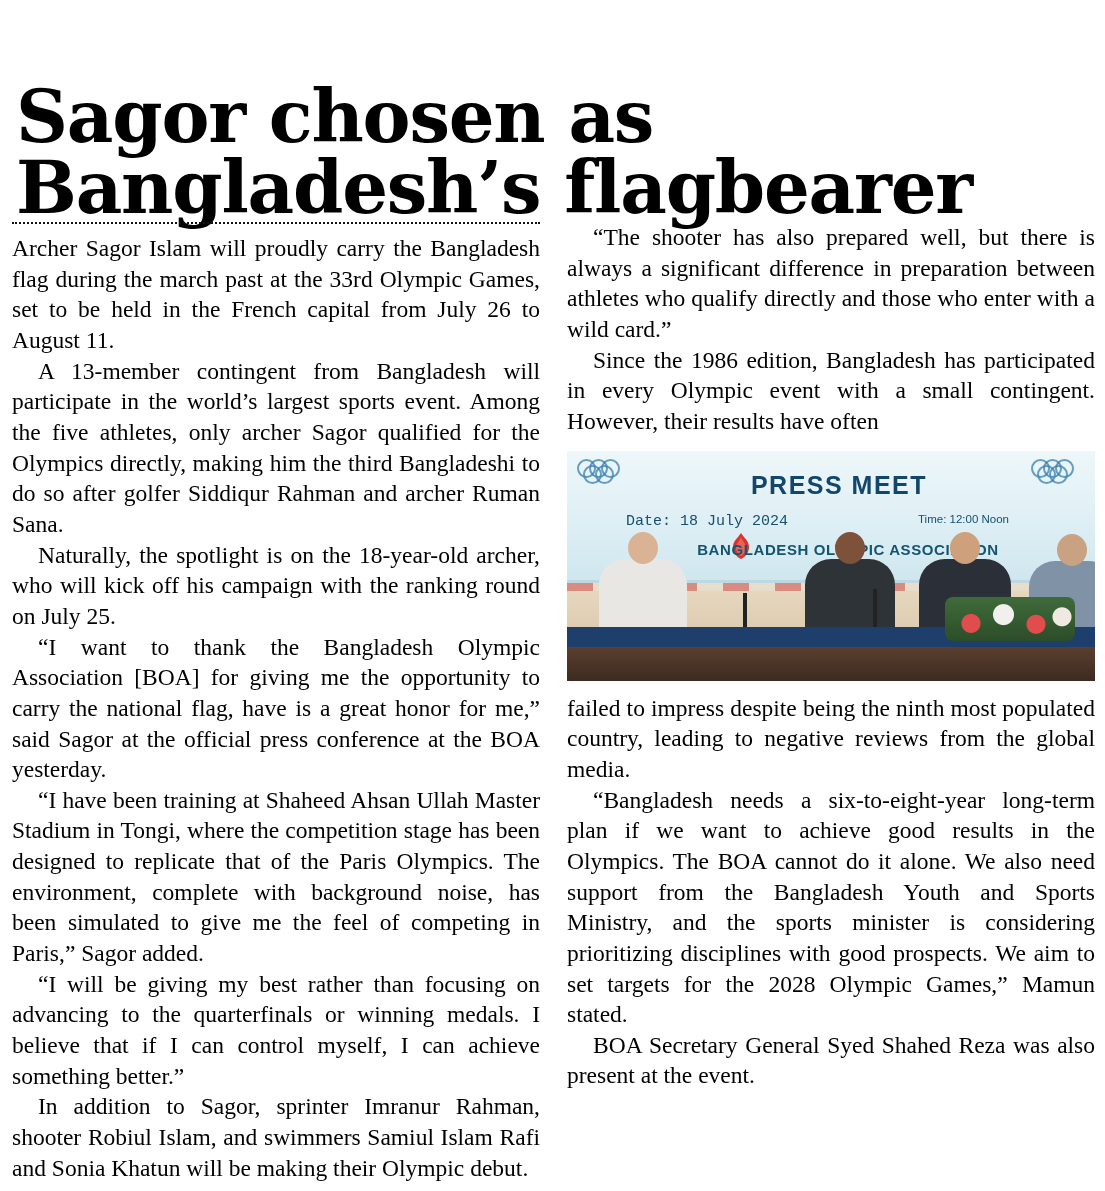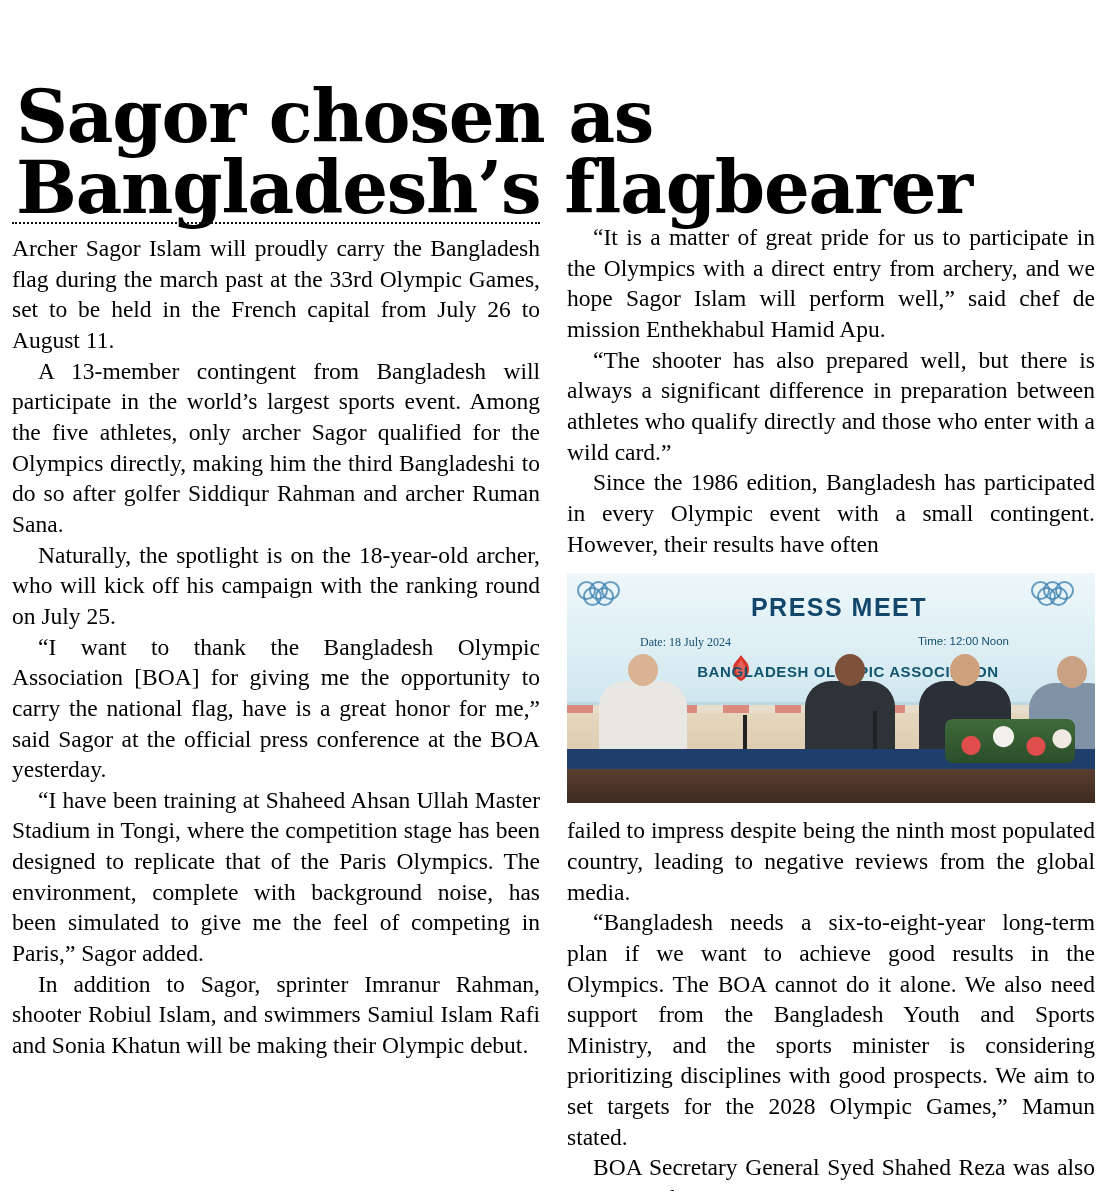--- a/index.html
+++ b/index.html
@@ -103,24 +103,24 @@
     left: 16px; right: 0;
     text-align: center;
     font-family: "Liberation Sans", sans-serif;
     font-weight: bold;
     font-size: 25px;
     letter-spacing: 1.5px;
     color: #12476b;
   }
   .ph-date {
     position: absolute;
-    left: 73px;
+    left: 59px;
     top: 62px;
-    font-family: Liberation Serif, serif;
-    font-size: 12px;
+    font-family: Liberation Mono, monospace;
+    font-size: 15px;
     color: #14506f;
   }
   .ph-time {
     position: absolute;
     right: 86px;
     top: 62px;
     font-family: "Liberation Sans", sans-serif;
     font-size: 11.5px;
     color: #14506f;
   }
@@ -234,25 +234,25 @@
 
   <div class="columns">
 
     <div class="col col-left">
       <hr class="dotrule">
       <p class="body">Archer Sagor Islam will proudly carry the Bangladesh flag during the march past at the 33rd Olympic Games, set to be held in the French capital from July 26 to August 11.</p>
       <p class="body indent">A 13-member contingent from Bangladesh will participate in the world’s largest sports event. Among the five athletes, only archer Sagor qualified for the Olympics directly, making him the third Bangladeshi to do so after golfer Siddiqur Rahman and archer Ruman Sana.</p>
       <p class="body indent">Naturally, the spotlight is on the 18-year-old archer, who will kick off his campaign with the ranking round on July 25.</p>
       <p class="body indent">“I want to thank the Bangladesh Olympic Association [BOA] for giving me the opportunity to carry the national flag, have is a great honor for me,” said Sagor at the official press conference at the BOA yesterday.</p>
       <p class="body indent">“I have been training at Shaheed Ahsan Ullah Master Stadium in Tongi, where the competition stage has been designed to replicate that of the Paris Olympics. The environment, complete with background noise, has been simulated to give me the feel of competing in Paris,” Sagor added.</p>
+      <p class="body indent">“I will be giving my best rather than focusing on advancing to the quarterfinals or winning medals. I believe that if I can control myself, I can achieve something better.”</p>
       <p class="body indent">In addition to Sagor, sprinter Imranur Rahman, shooter Robiul Islam, and swimmers Samiul Islam Rafi and Sonia Khatun will be making their Olympic debut.</p>
     </div>
 
     <div class="col col-right">
-      <p class="body indent">“It is a matter of great pride for us to participate in the Olympics with a direct entry from archery, and we hope Sagor Islam will perform well,” said chef de mission Enthekhabul Hamid Apu.</p>
       <p class="body indent">“The shooter has also prepared well, but there is always a significant difference in preparation between athletes who qualify directly and those who enter with a wild card.”</p>
       <p class="body indent">Since the 1986 edition, Bangladesh has participated in every Olympic event with a small contingent. However, their results have often</p>
 
       <div class="photo">
         <div class="ph-banner"></div>
 
         <div class="rings left">
           <span class="ring" style="left:0;top:0;"></span>
           <span class="ring" style="left:12px;top:0;"></span>
           <span class="ring" style="left:24px;top:0;"></span>

